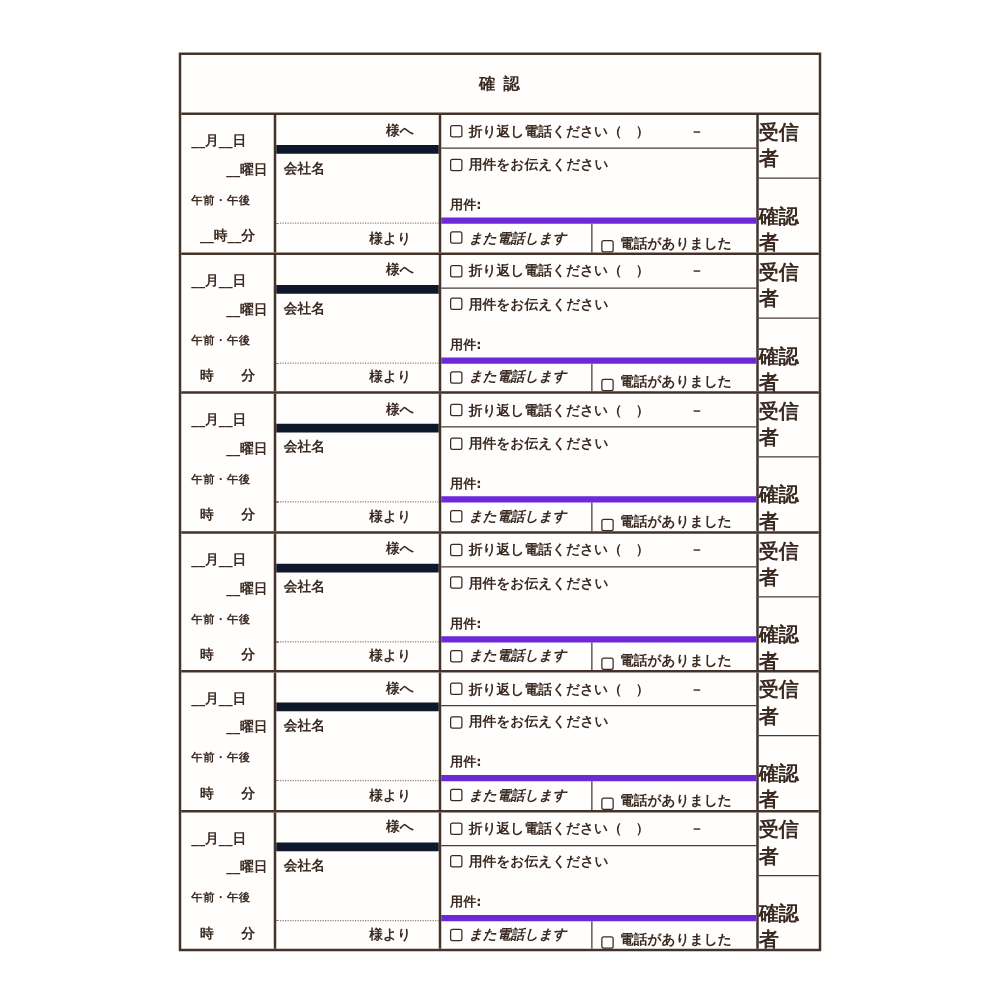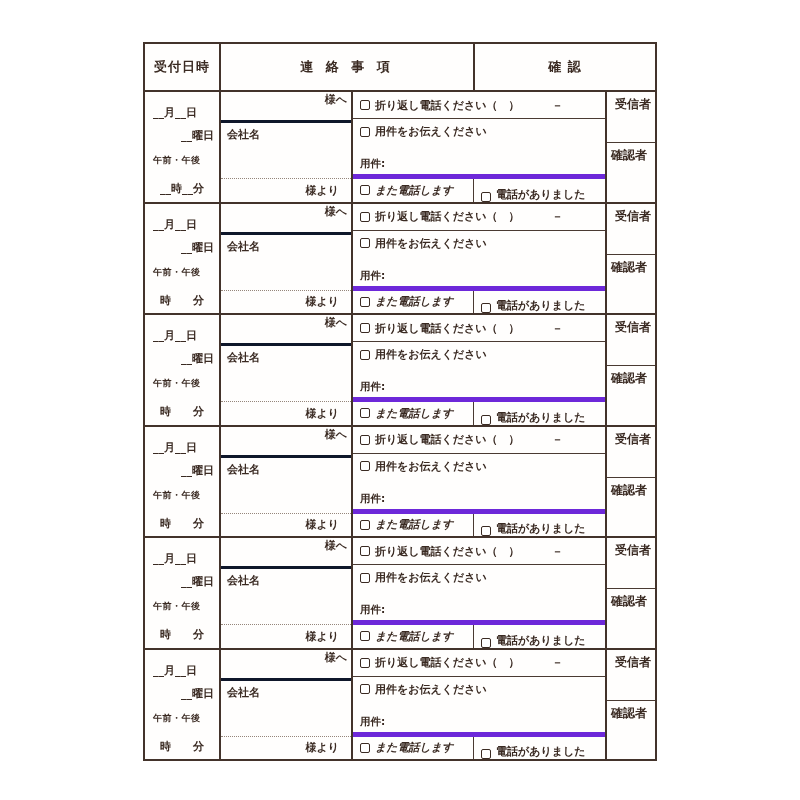--- a/index.html
+++ b/index.html
@@ -31,63 +31,57 @@
 
   
   .col1{position:relative;font-size:11px;}
   .l-monthday{position:absolute;top:13px;left:8px;white-space:pre;}
   .l-weekday{position:absolute;top:36px;right:5px;white-space:pre;}
   .l-ampm{position:absolute;top:62px;left:8px;font-size:9px;letter-spacing:0.5px;}
   .l-time{position:absolute;top:89px;left:0;right:0;text-align:center;white-space:pre;}
 
   
   .col2{display:flex;flex-direction:column;font-size:11px;}
-  .to-cell{height:31px;flex:none;box-sizing:border-box;border-bottom:3px solid #0f172a;
-    display:flex;align-items:flex-start;justify-content:flex-end;padding-right:4px;}
+  .to-cell{height:31px;flex:none;box-sizing:border-box;border-bottom:7px solid #0f172a;
+    display:flex;align-items:center;justify-content:flex-end;padding-right:20px;}
   .company-cell{height:56px;flex:none;box-sizing:border-box;border-bottom:1px dotted #95867b;
     padding:4px 15px 0 6px;}
-  .from-cell{flex:1;display:flex;align-items:center;justify-content:flex-end;padding-right:12px;}
+  .from-cell{flex:1;display:flex;align-items:center;justify-content:flex-end;padding-right:22px;}
 
   
   .col3{display:flex;flex-direction:column;font-size:11px;}
   .cb-row1{height:27px;flex:none;box-sizing:border-box;border-bottom:1px solid #4a3a32;
     display:flex;align-items:center;padding:0 0 0 7px;}
   .dash{margin-left:auto;margin-right:42px;}
   .cb-row2{height:60px;flex:none;box-sizing:border-box;border-bottom:5px solid #6d28d9;
     padding:5px 0 0 7px;}
   .cb-line{display:flex;align-items:center;}
   .yoken{margin-top:18px;font-size:10.5px;}
   .cb-row3{flex:1;display:flex;min-height:0;}
   .half-l{width:121px;flex:none;box-sizing:border-box;border-right:1px solid #4a3a32;
     display:flex;align-items:center;padding-left:7px;font-style:italic;}
   .half-r{flex:1;display:flex;align-items:flex-end;padding-left:7px;}
 
   
-  .col4{display:flex;flex-direction:column;font-size:12px;}
+  .col4{display:flex;flex-direction:column;font-size:16px;gap:16px;}
   .receiver-cell{height:51px;flex:none;box-sizing:border-box;border-bottom:1px solid #4a3a32;
     display:flex;justify-content:flex-end;padding:4px 4px 0 0;}
   .confirmer-cell{flex:1;display:flex;justify-content:center;padding:4px 4px 0 0;font-family:Liberation Serif, serif;}
 
   .checkbox{width:10px;height:10px;flex:none;display:inline-block;box-sizing:border-box;
     border:1.5px solid #3a2a22;border-radius:2px;margin-right:5px;background:#fff;}
   .nowrap{white-space:nowrap;}
 </style>
 </head>
 <body>
 
 <div class="sheet">
   <div class="memo-table">
 
     <div class="hrow">
-      <div class="hcell c1">
-        <span>受付日時</span>
-      </div>
-      <div class="hcell c3" style="letter-spacing:4px;">
-        <span>連 絡 事 項</span>
-      </div>
       <div class="hcell c4">
         <span>確 認</span>
       </div>
     </div>
 
     <div id="table-body" style="display:contents;">
   <div class="brow">
 
     <div class="c1 col1">
       <span class="l-monthday">__月__日</span>

